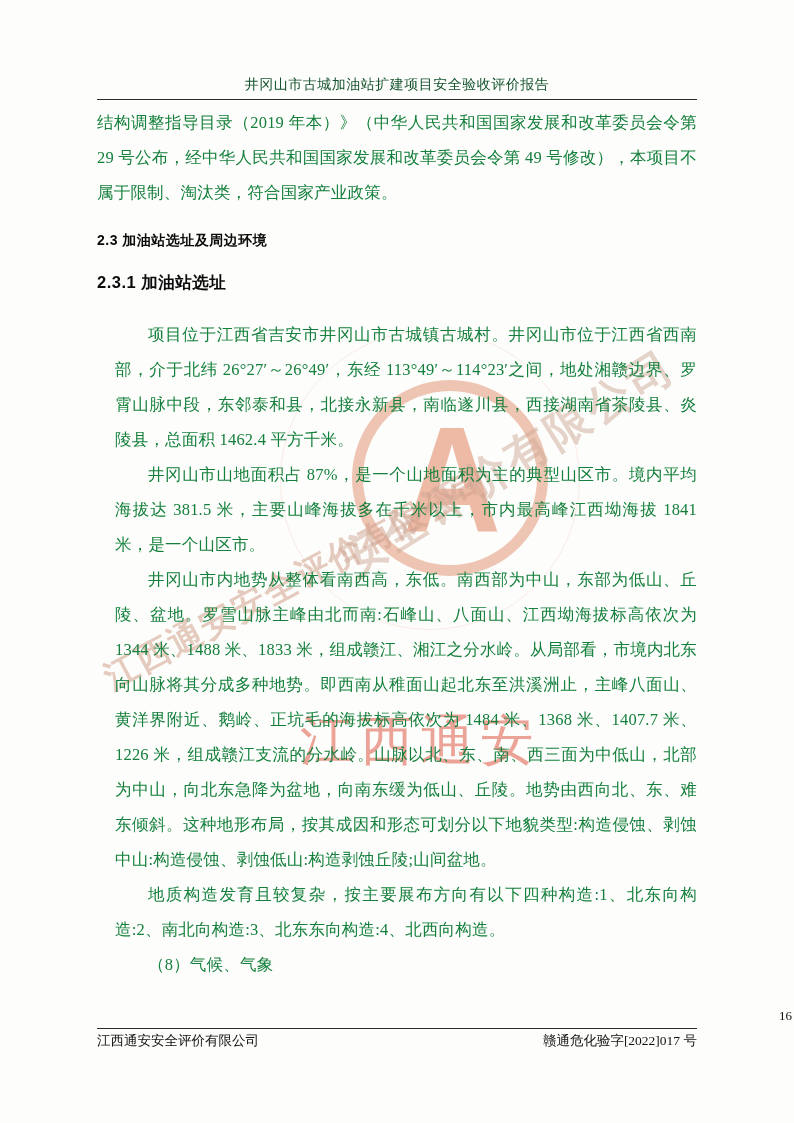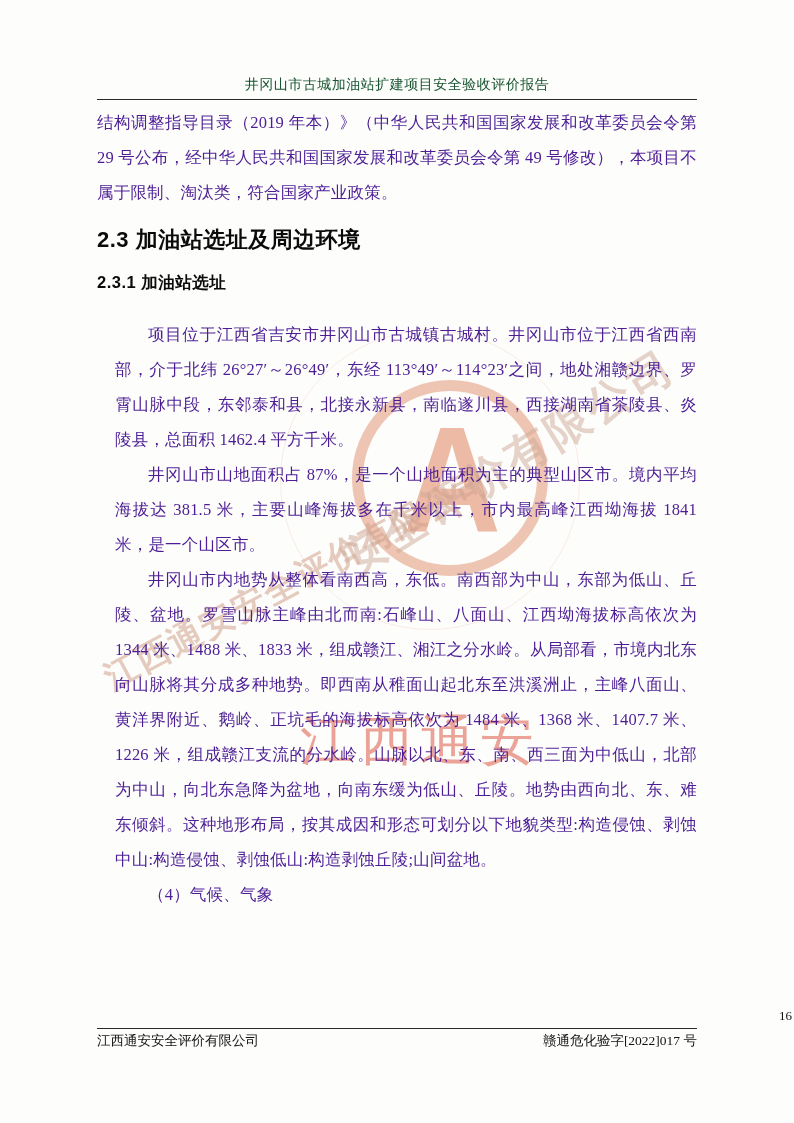--- a/index.html
+++ b/index.html
@@ -125,32 +125,32 @@
   .body-area {
     position: absolute;
     left: 97px;
     top: 105px;
     width: 600px;
   }
   p.para {
     margin: 0 0 0 0;
     font-size: 16.5px;
     line-height: 35px;
-    color: #4c1d95;
+    color: #15803d;
     text-align: justify;
     text-justify: inter-ideograph;
     letter-spacing: 0.2px;
   }
   p.indent {
     text-indent: 2em;
     margin-left: 18px;
   }
   h3.h-sec {
     margin: 13px 0 2px 0;
-    font-size: 22px;
+    font-size: 14px;
     line-height: 34px;
     font-family: "Liberation Sans", "DejaVu Sans", sans-serif;
     font-weight: bold;
     color: #0b0b0b;
     letter-spacing: 0.5px;
   }
   h4.h-sub {
     margin: 8px 0 18px 0;
     font-size: 16.5px;
     line-height: 34px;
@@ -205,21 +205,22 @@
     <div class="header">井冈山市古城加油站扩建项目安全验收评价报告</div>
     <div class="header-rule"></div>
 
     <div class="body-area">
       <p class="para">结构调整指导目录（2019 年本）》（中华人民共和国国家发展和改革委员会令第 29 号公布，经中华人民共和国国家发展和改革委员会令第 49 号修改），本项目不属于限制、淘汰类，符合国家产业政策。</p>
       <h3 class="h-sec">2.3  加油站选址及周边环境</h3>
       <h4 class="h-sub">2.3.1  加油站选址</h4>
       <p class="para indent">项目位于江西省吉安市井冈山市古城镇古城村。井冈山市位于江西省西南部，介于北纬 26°27′～26°49′，东经 113°49′～114°23′之间，地处湘赣边界、罗霄山脉中段，东邻泰和县，北接永新县，南临遂川县，西接湖南省茶陵县、炎陵县，总面积 1462.4 平方千米。</p>
       <p class="para indent">井冈山市山地面积占 87%，是一个山地面积为主的典型山区市。境内平均海拔达 381.5 米，主要山峰海拔多在千米以上，市内最高峰江西坳海拔 1841 米，是一个山区市。</p>
       <p class="para indent">井冈山市内地势从整体看南西高，东低。南西部为中山，东部为低山、丘陵、盆地。罗雪山脉主峰由北而南:石峰山、八面山、江西坳海拔标高依次为 1344 米、1488 米、1833 米，组成赣江、湘江之分水岭。从局部看，市境内北东向山脉将其分成多种地势。即西南从稚面山起北东至洪溪洲止，主峰八面山、黄洋界附近、鹅岭、正坑毛的海拔标高依次为 1484 米、1368 米、1407.7 米、1226 米，组成赣江支流的分水岭。山脉以北、东、南、西三面为中低山，北部为中山，向北东急降为盆地，向南东缓为低山、丘陵。地势由西向北、东、难东倾斜。这种地形布局，按其成因和形态可划分以下地貌类型:构造侵蚀、剥蚀中山:构造侵蚀、剥蚀低山:构造剥蚀丘陵;山间盆地。</p>
-      <p class="para indent">（4）气候、气象</p>
+      <p class="para indent">地质构造发育且较复杂，按主要展布方向有以下四种构造:1、北东向构造:2、南北向构造:3、北东东向构造:4、北西向构造。</p>
+      <p class="para indent">（8）气候、气象</p>
     </div>
 
     <div class="page-number">16</div>
     <div class="footer-rule"></div>
     <div class="footer">
       <span>江西通安安全评价有限公司</span>
       <span>赣通危化验字[2022]017 号</span>
     </div>
 
   </div>

